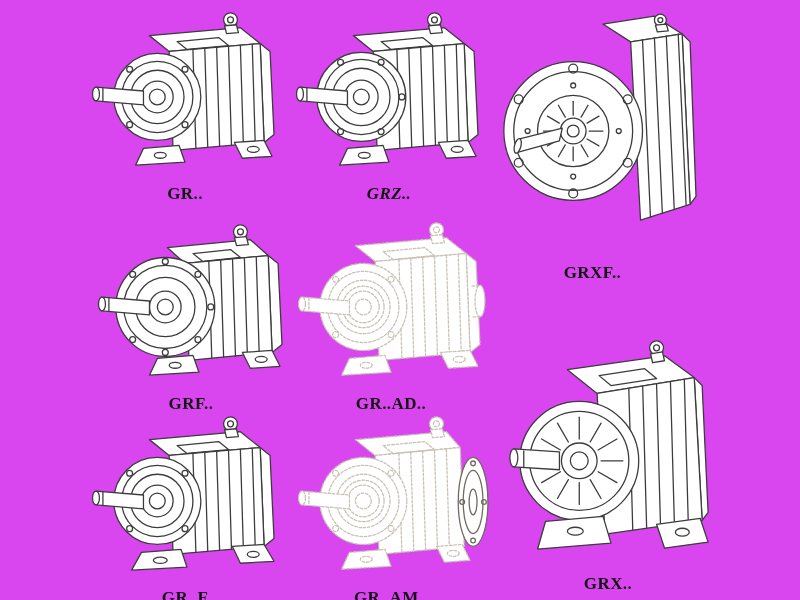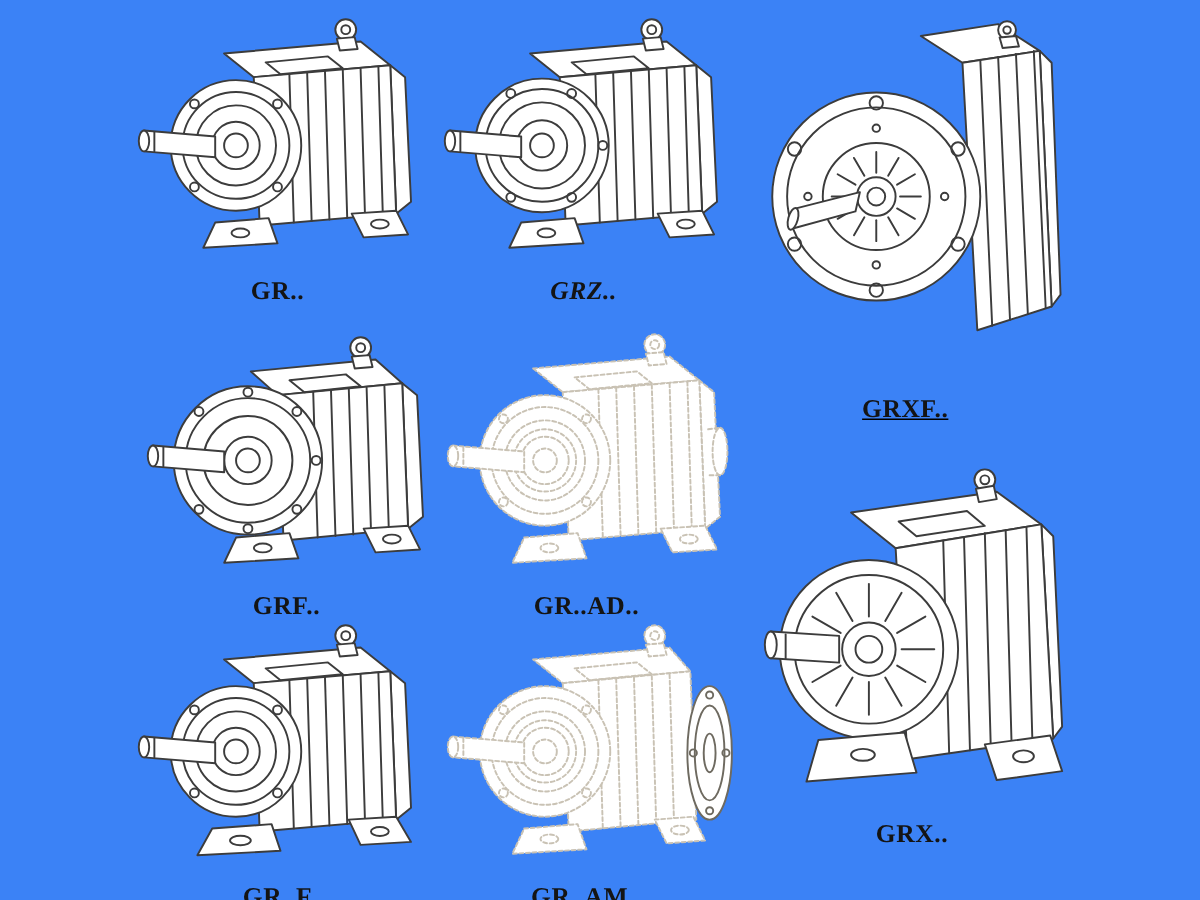--- a/index.html
+++ b/index.html
@@ -1,16 +1,16 @@
 <!DOCTYPE html>
 <html><head>
 <meta charset="utf-8">
 <style>
   html,body{margin:0;padding:0;background:#ffffff;}
-  .canvas{position:relative;width:800px;height:600px;background:#3b82f6;overflow:hidden;
+  .canvas{position:relative;width:800px;height:600px;background:#d946ef;overflow:hidden;
           font-family:"Liberation Serif",serif;}
   .fig{position:absolute;display:flex;flex-direction:column;align-items:center;}
   .fig-label{font-weight:700;font-size:17px;color:#141414;letter-spacing:.4px;margin-top:2px;}
   svg .ln{fill:none;stroke:#3c3c3c;stroke-width:1.3;stroke-linejoin:round;stroke-linecap:round;}
   svg .fw{fill:#ffffff;}
   svg.ghost .ln{stroke:#c9c2b4;stroke-dasharray:2.6 1.8;}
   svg.ghost .dark{stroke:#6e6a60;stroke-dasharray:none;}
 </style>
 </head>
 <body>
@@ -81,21 +81,21 @@
       <circle class="ln" cx="51" cy="131" r="3"></circle>
       <circle class="ln" cx="51" cy="61" r="3"></circle>
       <circle class="ln" cx="92" cy="61" r="3"></circle>
       <polygon class="ln fw" points="10,86 58,90 58,104 10,100"></polygon>
       <ellipse class="ln fw" cx="10" cy="93" rx="3.5" ry="7"></ellipse>
       <line class="ln" x1="17" y1="87" x2="17" y2="100"></line>
     </svg>
     <div class="fig-label">GRZ..</div>
   </div>
 
-  <div class="fig" style="left:497px;top:8px;text-decoration:underline;">
+  <div class="fig" style="left:486px;top:8px;">
     <svg class="draw" viewBox="0 0 215 255" width="213" height="253">
       <polygon class="ln fw" points="118,16 170,8 198,26 146,34"></polygon>
       <polygon class="ln fw" points="198,26 206,34 212,190 206,198"></polygon>
       <polygon class="ln fw" points="146,34 198,26 206,198 156,214"></polygon>
       <line class="ln" x1="158" y1="32" x2="166" y2="211"></line>
       <line class="ln" x1="170" y1="30" x2="178" y2="207"></line>
       <line class="ln" x1="182" y1="28" x2="190" y2="203"></line>
       <line class="ln" x1="194" y1="26" x2="202" y2="199"></line>
       <circle class="ln fw" cx="176" cy="12" r="6"></circle>
       <circle class="ln" cx="176" cy="12" r="2.5"></circle>
@@ -203,21 +203,21 @@
       <polygon class="ln fw" points="10,86 58,90 58,104 10,100"></polygon>
       <ellipse class="ln fw" cx="10" cy="93" rx="3.5" ry="7"></ellipse>
       <line class="ln" x1="17" y1="87" x2="17" y2="100"></line>
       <ellipse class="ln fw" cx="190" cy="90" rx="5" ry="16"></ellipse>
       <line class="ln" x1="182" y1="75" x2="190" y2="74"></line>
       <line class="ln" x1="183" y1="106" x2="190" y2="106"></line>
     </svg>
     <div class="fig-label">GR..AD..</div>
   </div>
 
-  <div class="fig" style="left:498px;top:288px;">
+  <div class="fig" style="left:498px;top:316px;">
     <svg class="draw" viewBox="0 0 222 258" width="220" height="256">
       <polygon class="ln fw" points="70,54 168,40 198,62 100,78"></polygon>
       <polygon class="ln fw" points="198,62 206,70 212,198 206,206"></polygon>
       <polygon class="ln fw" points="100,78 198,62 206,206 108,220"></polygon>
       <line class="ln" x1="132" y1="73" x2="136" y2="216"></line>
       <line class="ln" x1="146" y1="71" x2="150" y2="214"></line>
       <line class="ln" x1="160" y1="68" x2="164" y2="212"></line>
       <line class="ln" x1="174" y1="66" x2="178" y2="210"></line>
       <line class="ln" x1="188" y1="64" x2="192" y2="208"></line>
       <polygon class="ln" points="102,60 148,53 160,63 114,70"></polygon>

